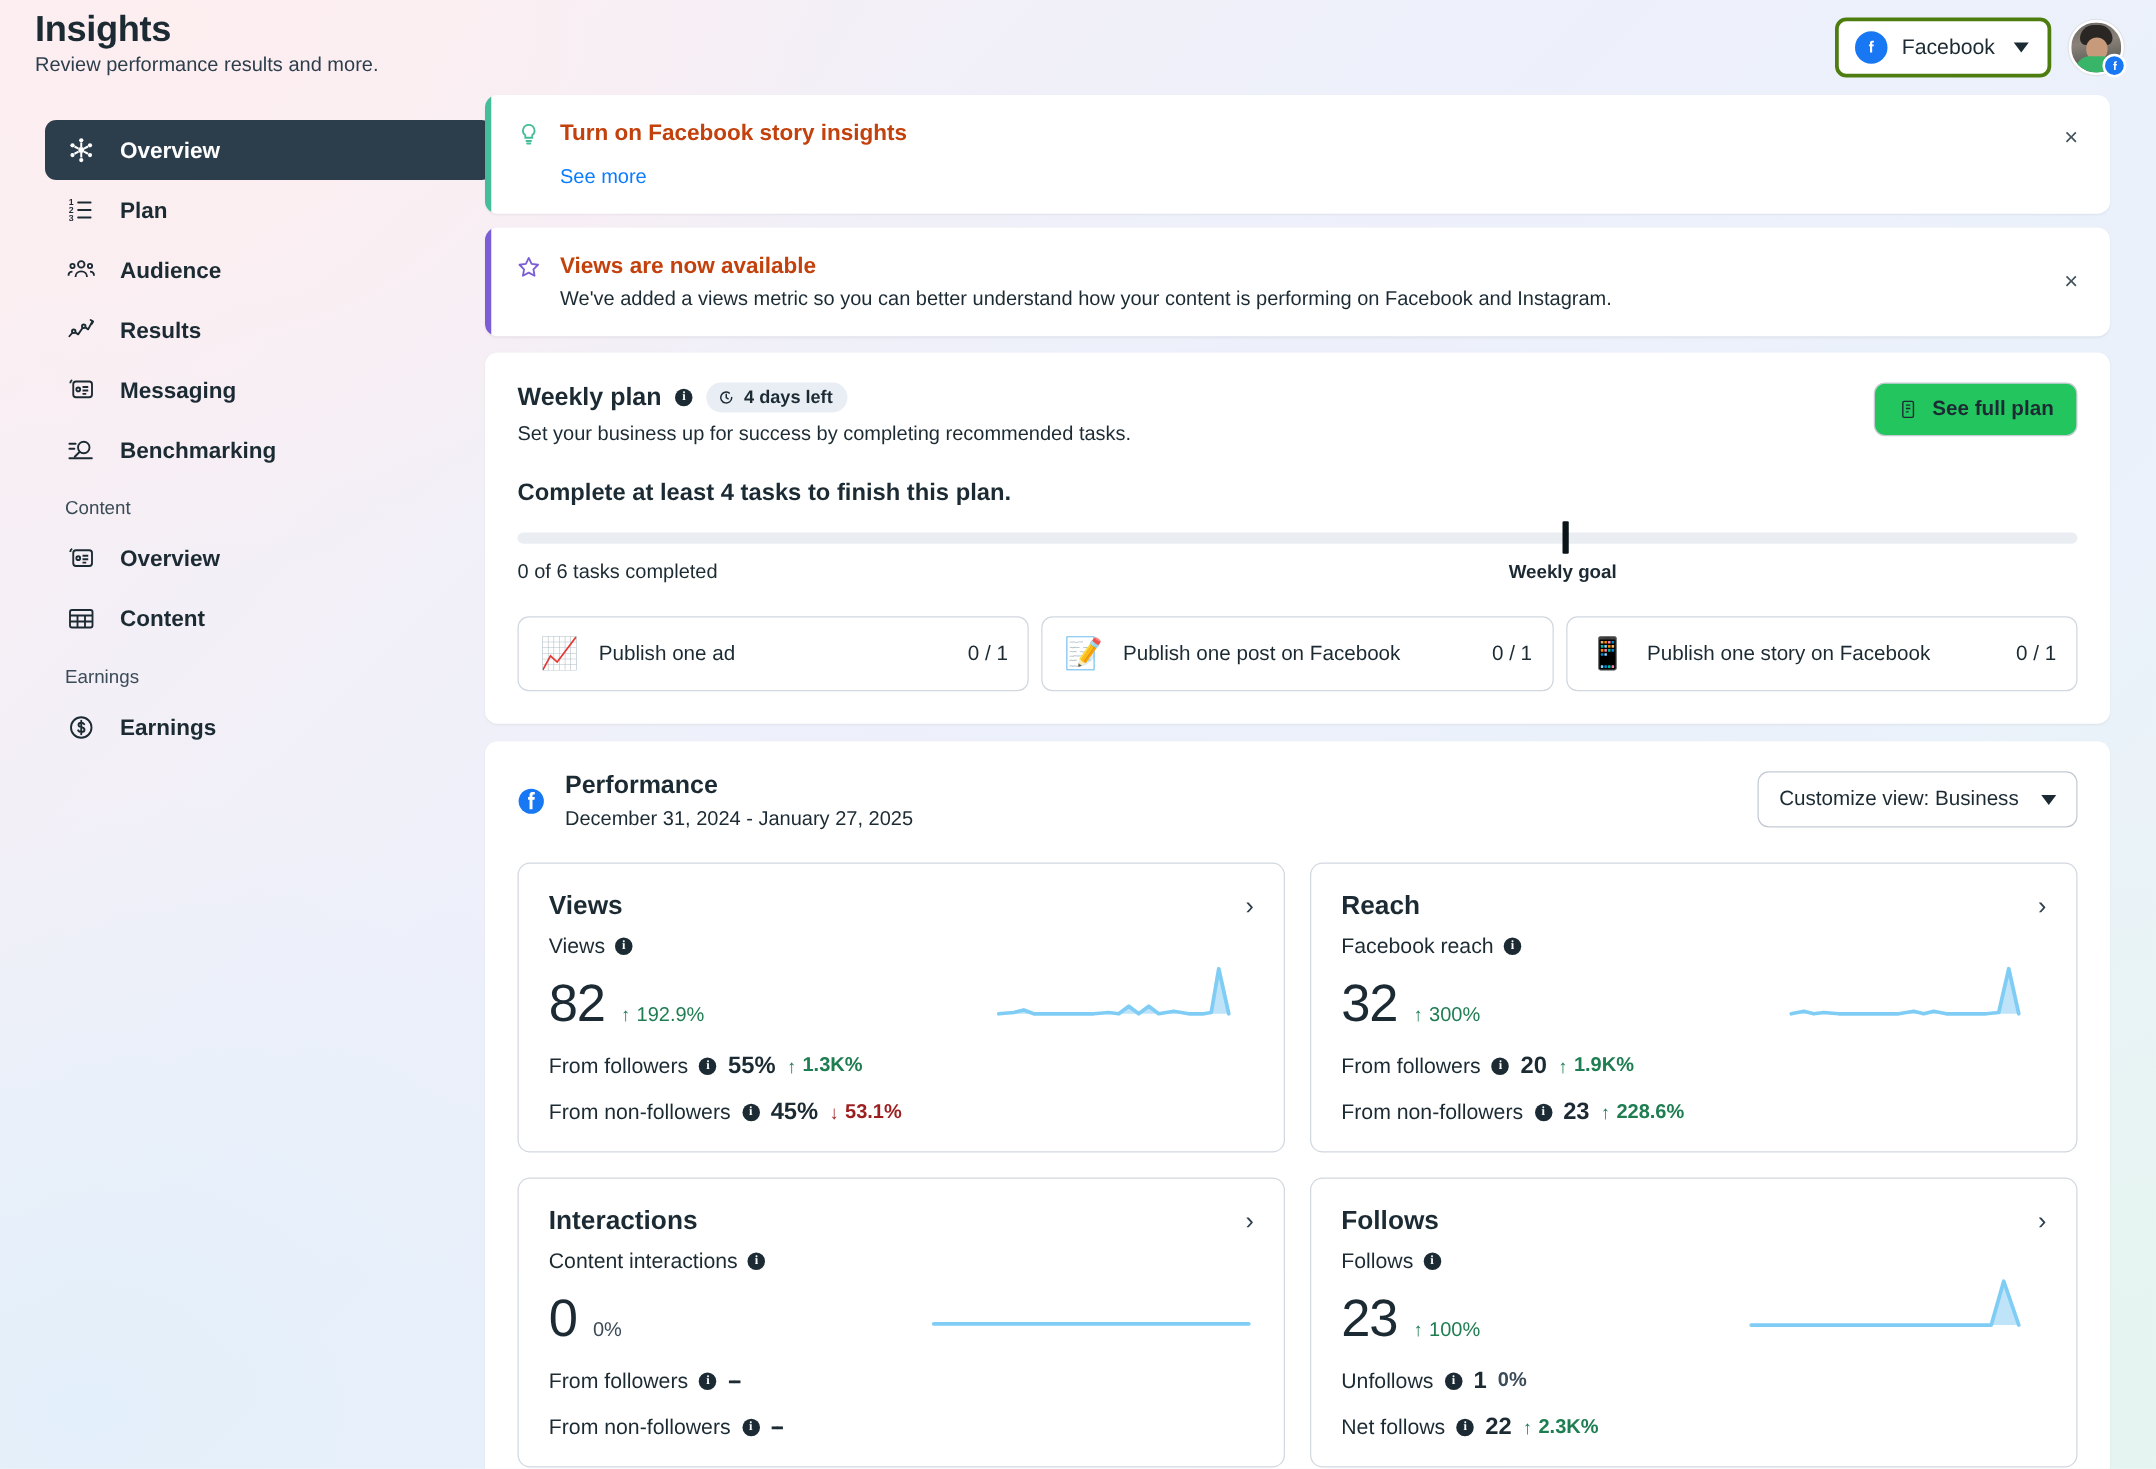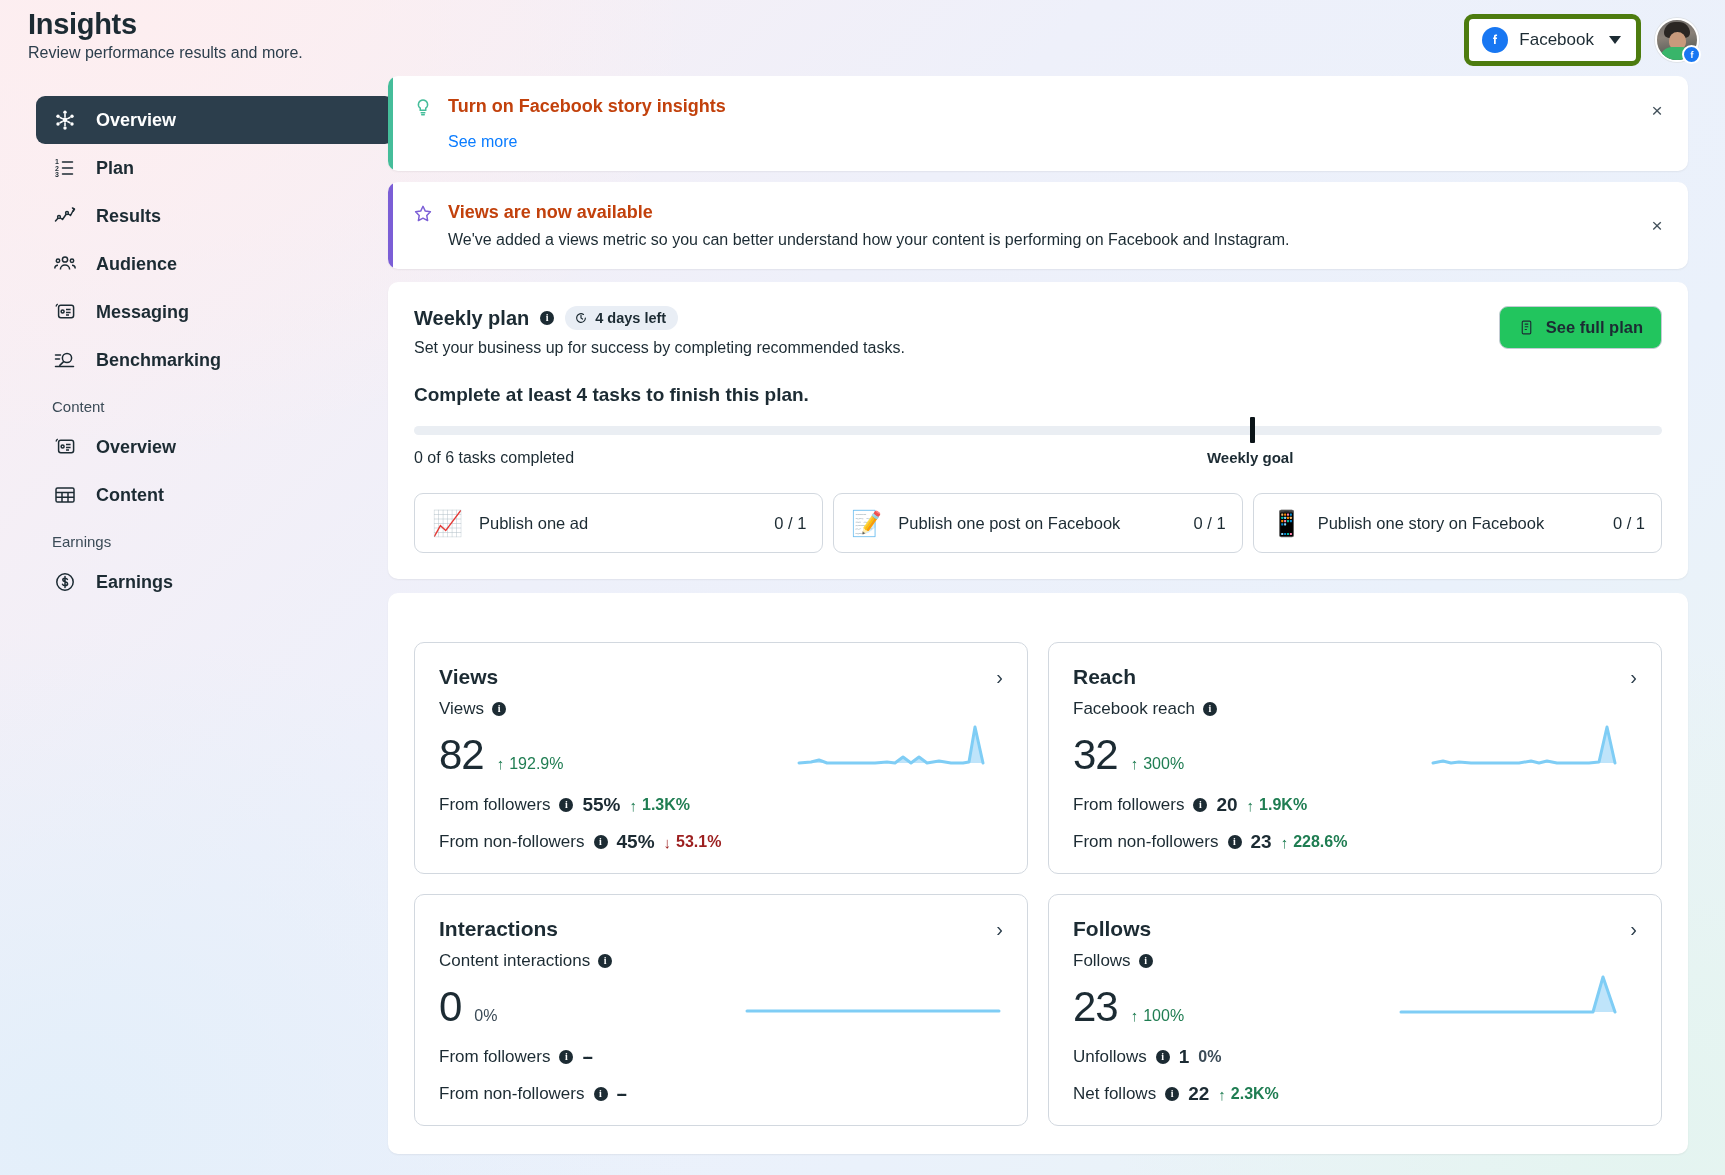--- a/index.html
+++ b/index.html
@@ -19,21 +19,21 @@
   }
 
   
   .page-header { position: absolute; left: 28px; top: 8px; }
   .page-title { font-size: 29px; font-weight: 700; letter-spacing: -0.3px; color: #1c2b33; }
   .page-subtitle { font-size: 16px; color: #2c3e4c; margin-top: 3px; }
 
   .header-right { position: absolute; right: 26px; top: 14px; display: flex; align-items: center; gap: 14px; }
   .platform-select {
     display: flex; align-items: center; gap: 11px;
-    background: #ffffff; border: 5px solid #4d7c0f; border-radius: 9px;
+    background: #ffffff; border: 3px solid #4d7c0f; border-radius: 9px;
     padding: 8px 15px 8px 13px; cursor: pointer;
   }
   .platform-select .lbl { font-size: 17px; color: #1c2b33; }
   .fb-circle { width: 26px; height: 26px; border-radius: 50%; background: #1877f2;
                display: flex; align-items: center; justify-content: center; flex: 0 0 auto; }
   .fb-circle svg { width: 16px; height: 16px; }
   .caret { width: 0; height: 0; border-left: 6px solid transparent; border-right: 6px solid transparent;
            border-top: 8px solid #1c2b33; margin-left: 4px; }
   .avatar-wrap { position: relative; width: 44px; height: 44px; }
   .avatar {
@@ -228,42 +228,42 @@
         <text x="2" y="8" font-size="7" fill="#1c2b33" stroke="none" font-family="Liberation Sans">1</text>
         <text x="2" y="14.5" font-size="7" fill="#1c2b33" stroke="none" font-family="Liberation Sans">2</text>
         <text x="2" y="21" font-size="7" fill="#1c2b33" stroke="none" font-family="Liberation Sans">3</text>
       </svg>
     </span>
     <span>Plan</span>
   </div>
 
   <div class="nav-item">
     <span class="nav-icon">
-      <svg viewBox="0 0 24 24" fill="none" stroke="#1c2b33" stroke-width="1.5" stroke-linecap="round" stroke-linejoin="round">
-        <path d="M2.5 17l3.5-4 3.5 2.5L14 9l3.5 2.5L21 5"></path>
-        <circle cx="6" cy="13" r="1.4" fill="#fff"></circle>
-        <circle cx="14" cy="9" r="1.4" fill="#fff"></circle>
-        <path d="M19.5 4l2 1.2-1.2 2"></path>
-      </svg>
-    </span>
-    <span>Results</span>
-  </div>
-
-  <div class="nav-item">
-    <span class="nav-icon">
       <svg viewBox="0 0 24 24" fill="none" stroke="#1c2b33" stroke-width="1.5">
         <circle cx="12" cy="7.5" r="2.6"></circle>
         <path d="M7.4 17.5c0-2.6 2-4.4 4.6-4.4s4.6 1.8 4.6 4.4"></path>
         <circle cx="5" cy="8.8" r="1.7"></circle>
         <path d="M1.8 16.6c0-2 1.4-3.3 3.2-3.3"></path>
         <circle cx="19" cy="8.8" r="1.7"></circle>
         <path d="M22.2 16.6c0-2-1.4-3.3-3.2-3.3"></path>
       </svg>
     </span>
     <span>Audience</span>
+  </div>
+
+  <div class="nav-item">
+    <span class="nav-icon">
+      <svg viewBox="0 0 24 24" fill="none" stroke="#1c2b33" stroke-width="1.5" stroke-linecap="round" stroke-linejoin="round">
+        <path d="M2.5 17l3.5-4 3.5 2.5L14 9l3.5 2.5L21 5"></path>
+        <circle cx="6" cy="13" r="1.4" fill="#fff"></circle>
+        <circle cx="14" cy="9" r="1.4" fill="#fff"></circle>
+        <path d="M19.5 4l2 1.2-1.2 2"></path>
+      </svg>
+    </span>
+    <span>Results</span>
   </div>
 
   <div class="nav-item">
     <span class="nav-icon">
       <svg viewBox="0 0 24 24" fill="none" stroke="#1c2b33" stroke-width="1.5" stroke-linejoin="round">
         <path d="M3.2 6.5c0-1 .4-2 1.6-2.4"></path>
         <rect x="5.6" y="5.2" width="15" height="12.6" rx="2.2"></rect>
         <circle cx="9.6" cy="11.5" r="1.5"></circle>
         <path d="M13 9.6h4.6M13 12.4h4.6M13 15.1h3"></path>
       </svg>
@@ -401,20 +401,38 @@
       </div>
       <div class="task-card">
         <span class="task-emoji">📱</span>
         <span class="task-label">Publish one story on Facebook</span>
         <span class="task-count">0 / 1</span>
       </div>
     </div>
   </section>
 
   <section class="card perf">
+    <div class="perf-top">
+      <div class="perf-head">
+        <span class="perf-fb">
+          <svg viewBox="0 0 24 24">
+              <circle cx="12" cy="12" r="11" fill="#1877f2"></circle>
+              <path fill="#fff" d="M15.1 8.3h-2V6.9c0-.6.4-.8.7-.8h1.3V3.9l-1.9-.01c-2.2 0-2.7 1.6-2.7 2.6v1.8H9.2v2.3h1.3V19h2.6v-8.4h1.8l.2-2.3z"></path>
+            </svg>
+        </span>
+        <div>
+          <div class="perf-title">Performance</div>
+          <div class="perf-date">December 31, 2024 - January 27, 2025</div>
+        </div>
+      </div>
+      <button class="customize-btn">
+        <span>Customize view: Business</span>
+        <span class="caret"></span>
+      </button>
+    </div>
 
     <div class="metric-grid">
 
       <div class="metric-card">
         <div class="metric-head">
           <span class="metric-name">Views</span>
           <span class="chev">›</span>
         </div>
         <div class="metric-label-row">
           <span>Views</span>

